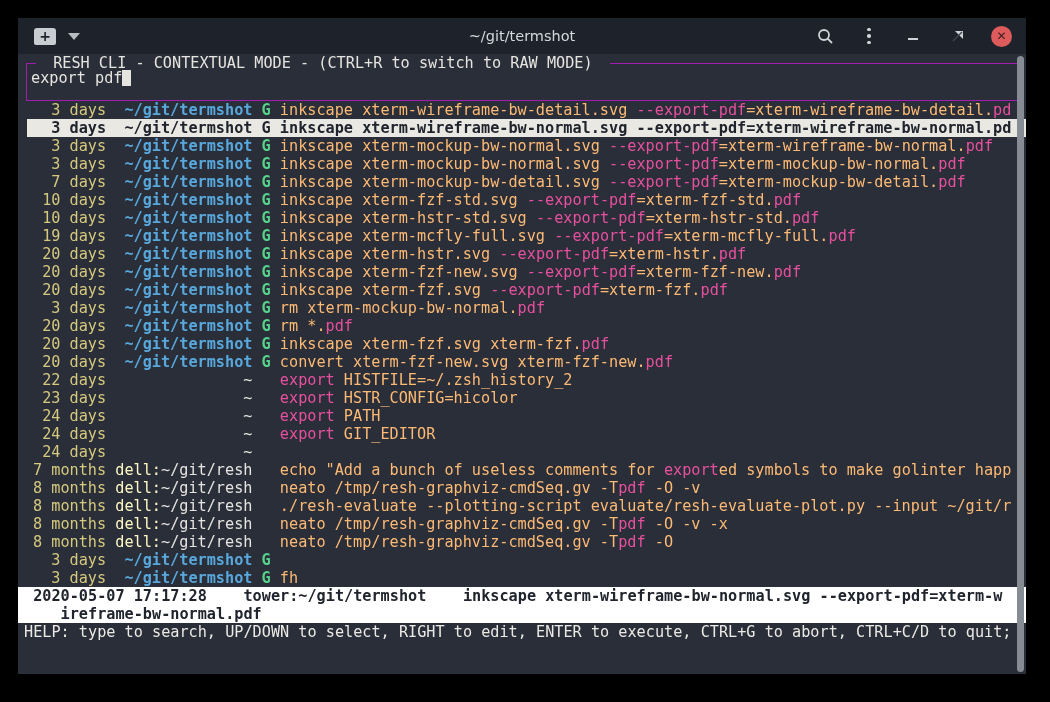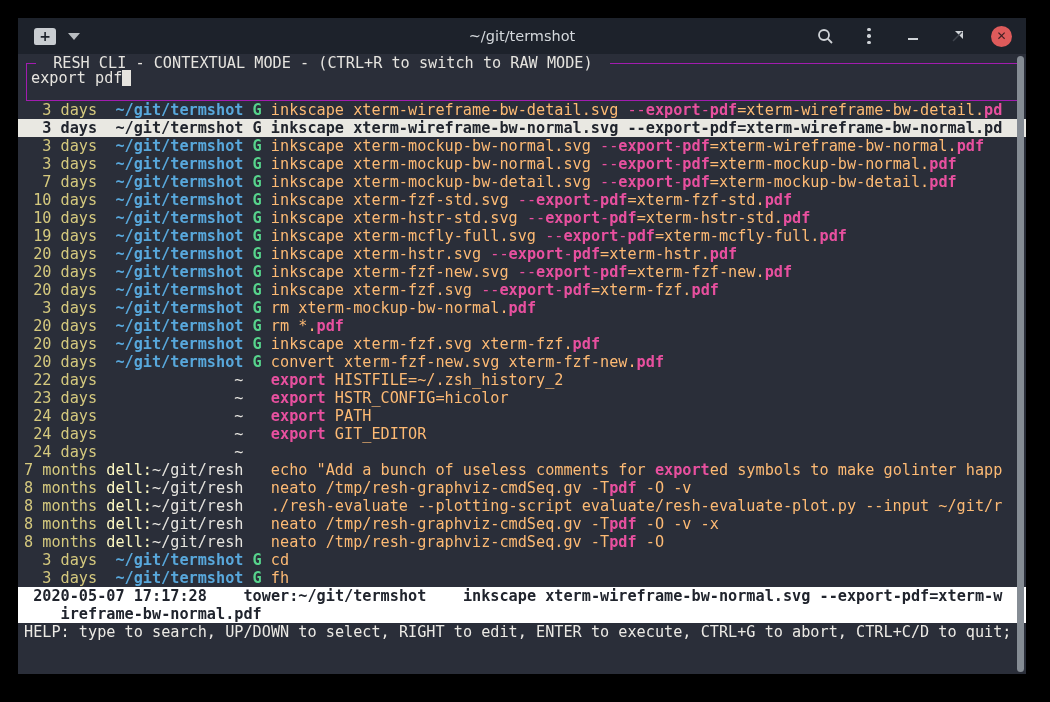--- a/index.html
+++ b/index.html
@@ -62,30 +62,30 @@
   .prompt-cursor { display:inline-block; width:9px; height:16px; background:#e6e4df;
     vertical-align:-3px; }
 
   
   .table-header {
     margin-top:15px; height:19px; padding-left:6px;
     border-bottom:1px solid #d6d5d1; white-space:pre; color:#eceae5;
   }
 
   
-  .hist-row { display:flex; height:18px; line-height:18px; white-space:pre; padding-left:6px; }
+  .hist-row { display:flex; height:18px; line-height:18px; white-space:pre; padding-left:6px;margin-left:9px; }
   .col-time  { flex:none; display:inline-block; width:8ch;  text-align:right; margin-right:1ch; color:#d5c97e; }
   .col-host  { flex:none; display:inline-block; width:15ch; text-align:right; margin-right:1ch; }
   .col-flag  { flex:none; display:inline-block; width:1ch;  margin-right:1ch; color:#57d48c; font-weight:bold; }
   .col-cmd   { flex:1; overflow:hidden; white-space:pre; }
   .host-blue  { color:#58a8dc; font-weight:bold; }
   .host-red   { color:#fef9c3; }
   .host-plain { color:#e6e4df; }
   .seg-p { color:#fdba74; }
-  .seg-m { color:#e8509f; font-weight:bold; }
+  .seg-m { color:#e8509f; font-weight:normal; }
   .seg-k { color:#e8509f; }
   .hist-row.selected { background:#e9e8e2; }
   .hist-row.selected span { color:#20242d !important; font-weight:bold; }
 
   
   .status-bar { background:#ffffff; color:#20242d; font-weight:bold; }
   .status-line { height:18px; line-height:18px; white-space:pre; padding-left:6px; overflow:hidden; }
 
   
   .help-line { height:18px; line-height:18px; white-space:pre; padding-left:6px; color:#eceae5; }
@@ -157,21 +157,21 @@
         <div class="hist-row"><span class="col-time">22 days</span><span class="col-host"><span class="host-plain">~</span></span><span class="col-flag"></span><span class="col-cmd"><span class="seg-m">export</span><span class="seg-p"> HISTFILE=~/.zsh_history_2</span></span></div>
         <div class="hist-row"><span class="col-time">23 days</span><span class="col-host"><span class="host-plain">~</span></span><span class="col-flag"></span><span class="col-cmd"><span class="seg-m">export</span><span class="seg-p"> HSTR_CONFIG=hicolor</span></span></div>
         <div class="hist-row"><span class="col-time">24 days</span><span class="col-host"><span class="host-plain">~</span></span><span class="col-flag"></span><span class="col-cmd"><span class="seg-m">export</span><span class="seg-p"> PATH</span></span></div>
         <div class="hist-row"><span class="col-time">24 days</span><span class="col-host"><span class="host-plain">~</span></span><span class="col-flag"></span><span class="col-cmd"><span class="seg-m">export</span><span class="seg-p"> GIT_EDITOR</span></span></div>
         <div class="hist-row"><span class="col-time">24 days</span><span class="col-host"><span class="host-plain">~</span></span><span class="col-flag"></span></div>
         <div class="hist-row"><span class="col-time">7 months</span><span class="col-host"><span class="host-red">dell:</span><span class="host-plain">~/git/resh</span></span><span class="col-flag"></span><span class="col-cmd"><span class="seg-p">echo "Add a bunch of useless comments for </span><span class="seg-m">export</span><span class="seg-p">ed symbols to make golinter happ</span></span></div>
         <div class="hist-row"><span class="col-time">8 months</span><span class="col-host"><span class="host-red">dell:</span><span class="host-plain">~/git/resh</span></span><span class="col-flag"></span><span class="col-cmd"><span class="seg-p">neato /tmp/resh-graphviz-cmdSeq.gv -T</span><span class="seg-m">pdf</span><span class="seg-p"> -O -v</span></span></div>
         <div class="hist-row"><span class="col-time">8 months</span><span class="col-host"><span class="host-red">dell:</span><span class="host-plain">~/git/resh</span></span><span class="col-flag"></span><span class="col-cmd"><span class="seg-p">./resh-evaluate --plotting-script evaluate/resh-evaluate-plot.py --input ~/git/r</span></span></div>
         <div class="hist-row"><span class="col-time">8 months</span><span class="col-host"><span class="host-red">dell:</span><span class="host-plain">~/git/resh</span></span><span class="col-flag"></span><span class="col-cmd"><span class="seg-p">neato /tmp/resh-graphviz-cmdSeq.gv -T</span><span class="seg-m">pdf</span><span class="seg-p"> -O -v -x</span></span></div>
         <div class="hist-row"><span class="col-time">8 months</span><span class="col-host"><span class="host-red">dell:</span><span class="host-plain">~/git/resh</span></span><span class="col-flag"></span><span class="col-cmd"><span class="seg-p">neato /tmp/resh-graphviz-cmdSeq.gv -T</span><span class="seg-m">pdf</span><span class="seg-p"> -O</span></span></div>
-        <div class="hist-row"><span class="col-time">3 days</span><span class="col-host"><span class="host-blue">~/git/termshot</span></span><span class="col-flag">G</span><span class="col-cmd"><span class="seg-p">cd</span></span></div>
+        <div class="hist-row"><span class="col-time">3 days</span><span class="col-host"><span class="host-blue">~/git/termshot</span></span><span class="col-flag">G</span></div>
         <div class="hist-row"><span class="col-time">3 days</span><span class="col-host"><span class="host-blue">~/git/termshot</span></span><span class="col-flag">G</span><span class="col-cmd"><span class="seg-p">fh</span></span></div>
       </div>
 
     <div class="status-bar">
       <div class="status-line"> 2020-05-07 17:17:28    tower:~/git/termshot    inkscape xterm-wireframe-bw-normal.svg --export-pdf=xterm-w</div>
       <div class="status-line">    ireframe-bw-normal.pdf</div>
     </div>
 
     <div class="help-line">HELP: type to search, UP/DOWN to select, RIGHT to edit, ENTER to execute, CTRL+G to abort, CTRL+C/D to quit;</div>
 

